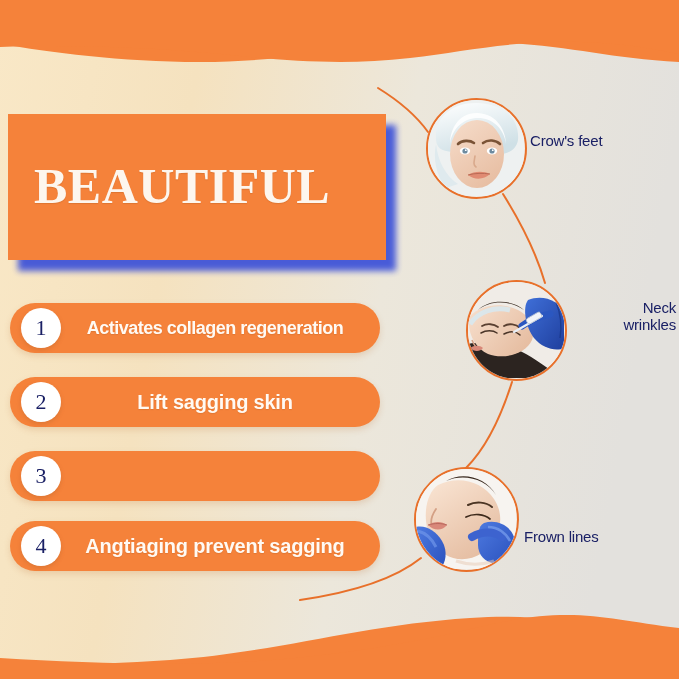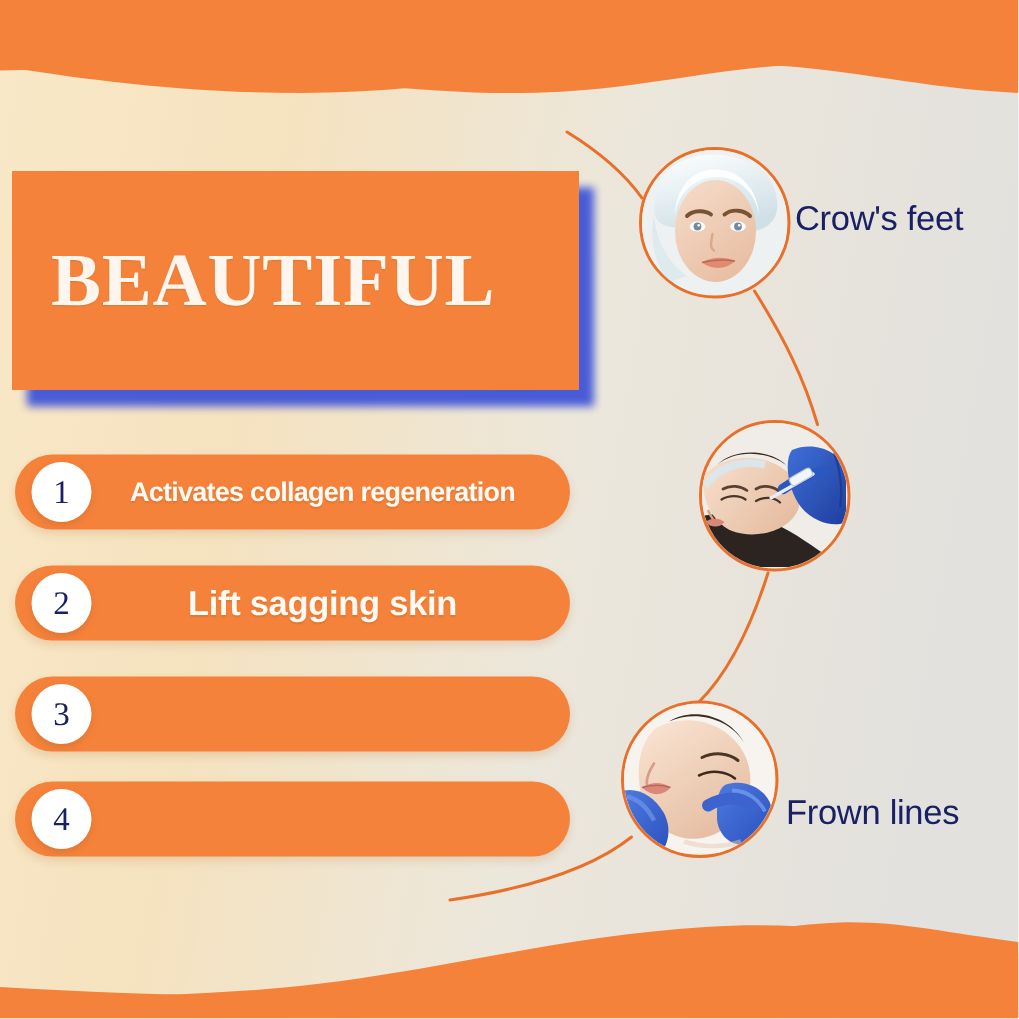--- a/index.html
+++ b/index.html
@@ -94,21 +94,21 @@
     font-family: "Liberation Serif", "DejaVu Serif", serif;
     font-size: 22px;
     font-weight: 400;
   }
   .pill-label {
     flex: 1;
     text-align: center;
     padding-left: 52px;
     padding-right: 12px;
     color: #fffaf4;
-    font-size: 23px;
+    font-size: 20px;
     font-weight: 700;
     letter-spacing: -0.2px;
     text-shadow: 0 1px 1px rgba(150,80,30,.22);
   }
   .pill-label.tight { font-size: 18px; letter-spacing: -0.5px; }
 
   
   .photo-circle {
     position: absolute;
     border-radius: 50%;
@@ -116,21 +116,21 @@
     overflow: hidden;
     box-sizing: border-box;
     background: #f0ece6;
   }
   .photo-circle svg { display: block; }
 
   
   .callout {
     position: absolute;
     color: #1a2065;
-    font-size: 23px;
+    font-size: 15px;
     line-height: 1.12;
     font-weight: 400;
     letter-spacing: -0.2px;
     white-space: pre-line;
   }
   .callout.right-align { text-align: right; }
 </style>
 </head>
 <body>
 
@@ -188,20 +188,21 @@
   <div class="pill" style="top:451px;">
     <div class="pill-num">
         <span>3</span>
       </div>
   </div>
 
   <div class="pill" style="top:521px;">
     <div class="pill-num">
         <span>4</span>
       </div>
+    <div class="pill-label">Angtiaging prevent sagging</div>
   </div>
 
   <div class="photo-circle" style="left:426px; top:98px; width:101px; height:101px;">
     <svg width="96" height="96" viewBox="0 0 96 96">
       <defs>
         <linearGradient id="skin1" x1="0" y1="0" x2="0.6" y2="1">
           <stop offset="0%" stop-color="#f6ddcb"></stop>
             <stop offset="100%" stop-color="#e8bfa4"></stop>
         </linearGradient>
         <linearGradient id="towel1" x1="0" y1="0" x2="0.4" y2="1">
@@ -254,20 +255,22 @@
       <path d="M4,58 C6,63 8,66 11,67" stroke="#d6a287" stroke-width="1.6" fill="none"></path>
       <path d="M2,66 C6,63 12,63 15,66 C12,70 6,70 2,66 Z" fill="#d98878"></path>
       <path d="M60,18 C74,12 92,18 96,32 L96,66 C88,70 74,66 66,56 C58,46 54,26 60,18 Z" fill="url(#glove2)"></path>
       <path d="M54,44 C62,38 72,34 82,32" stroke="#2b57c0" stroke-width="7" fill="none" stroke-linecap="round"></path>
       <path d="M46,50 L74,34" stroke="#e8eef6" stroke-width="2.2" stroke-linecap="round"></path>
       <rect x="58" y="33" width="16" height="6" rx="2" transform="rotate(-30 66 36)" fill="#f2f5f9" stroke="#b9c4d2" stroke-width=".8"></rect>
       <path d="M88,20 C92,30 94,44 92,56" stroke="#16307c" stroke-width="1.4" fill="none" opacity=".6"></path>
     </svg>
   </div>
 
+  <div class="callout right-align" style="left:560px; top:300px; width:116px;">Neck
+wrinkles</div>
 
   <div class="photo-circle" style="left:414px; top:467px; width:105px; height:105px;">
     <svg width="100" height="100" viewBox="0 0 100 100">
       <defs>
         <linearGradient id="skin3" x1="0.2" y1="0" x2="0.8" y2="1">
           <stop offset="0%" stop-color="#f8e2d0"></stop>
             <stop offset="100%" stop-color="#e4bb9f"></stop>
         </linearGradient>
         <linearGradient id="glove3" x1="0" y1="0" x2="1" y2="1">
           <stop offset="0%" stop-color="#4e7ae0"></stop>

